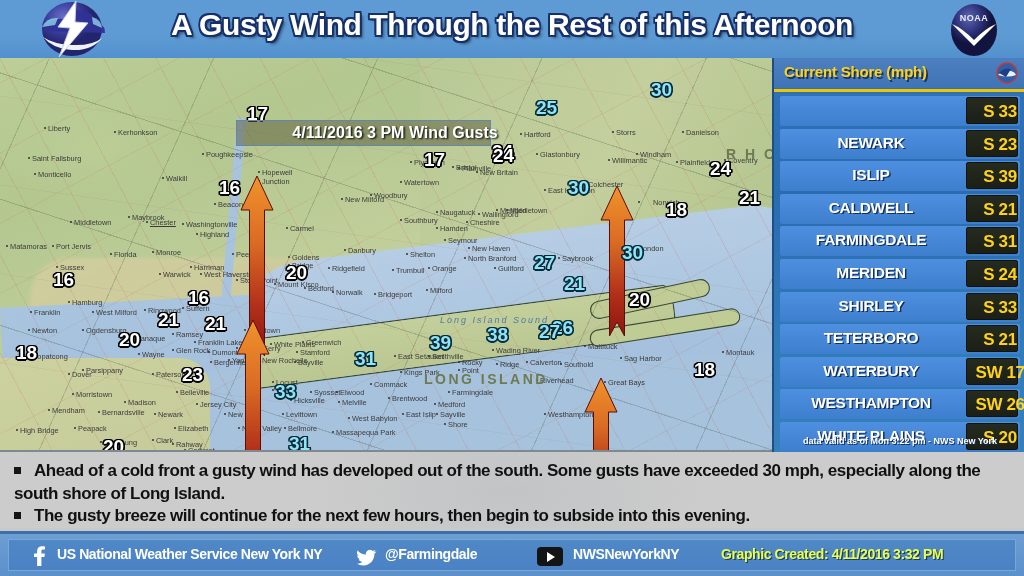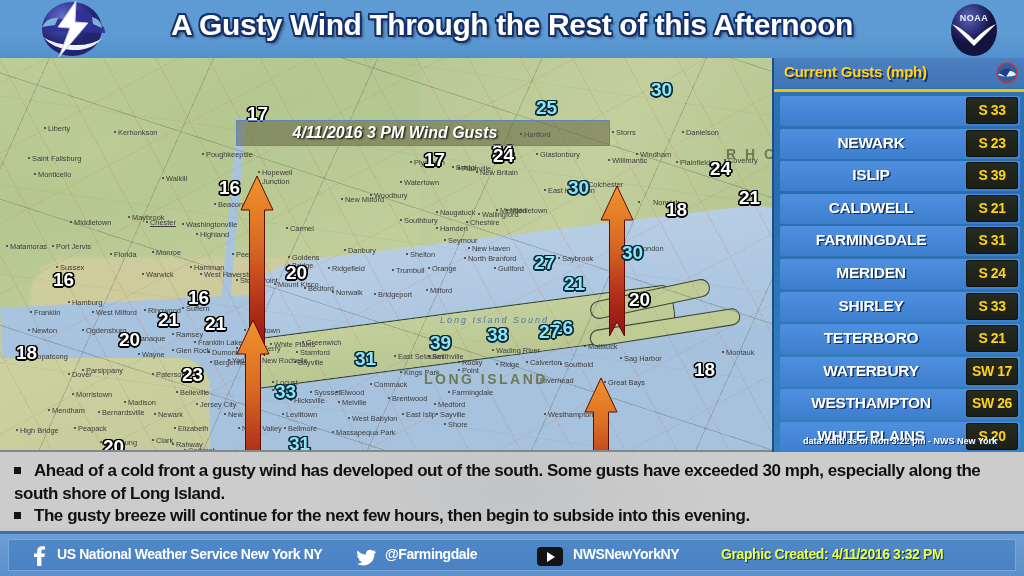--- a/index.html
+++ b/index.html
@@ -79,22 +79,22 @@
   .place{position:absolute;font-size:7.4px;color:#3b3b3b;white-space:nowrap;
     font-family:"Liberation Sans",sans-serif;}
   .place::before{content:"";position:absolute;left:-4px;top:3px;width:2px;height:2px;
     background:#333;border-radius:50%;}
   .water-label{position:absolute;font-size:9px;color:#4f7aa8;font-style:italic;
     letter-spacing:2px;white-space:nowrap;}
   .region-label{position:absolute;font-size:14px;color:#6f7a52;letter-spacing:2.5px;
     white-space:nowrap;font-weight:bold;}
 
   
-  #map-banner{position:absolute;left:236px;top:62px;width:374px;height:26px;
-    background:rgba(92,92,60,.52);border:1.6px solid #5f86b5;box-sizing:border-box;font-style:italic;}
+  #map-banner{position:absolute;left:236px;top:62px;width:255px;height:26px;
+    background:rgba(92,92,60,.52);border:1.6px solid #5f86b5;box-sizing:border-box;}
   #map-banner-text{position:absolute;left:0;top:3px;width:316px;text-align:center;
     font-size:16px;font-weight:bold;color:#fff;
     text-shadow:1.4px 1.4px 2px rgba(0,0,0,.9);}
 
   
   .gust{position:absolute;font-weight:bold;font-size:19px;
     font-family:"Liberation Sans",sans-serif;line-height:1;}
   .gust.w{color:#ffffff;
     text-shadow:-1.4px -1.4px 0 #000,1.4px -1.4px 0 #000,-1.4px 1.4px 0 #000,1.4px 1.4px 0 #000,
       0 -1.5px 0 #000,0 1.5px 0 #000,-1.5px 0 0 #000,1.5px 0 0 #000;}
@@ -118,22 +118,22 @@
   #rows{position:absolute;left:6px;top:38px;width:240px;}
   .row{position:relative;height:30px;margin-bottom:2.6px;
     background:linear-gradient(180deg,#4f8fe0 0%,#3d7ecd 100%);
     border-radius:2px;}
   .row-name{position:absolute;left:0;top:5px;width:182px;text-align:center;
     font-size:15.5px;font-weight:bold;color:#ffffff;letter-spacing:-0.3px;
     text-shadow:1.4px 1.4px 0 #15305a;}
   .row-val{position:absolute;right:2px;top:1px;width:52px;height:27px;
     background:linear-gradient(180deg,#262b20 0%,#1b1f16 100%);
     border:1px solid #10130c;box-sizing:border-box;border-radius:2px;}
-  .row-val span{position:absolute;left:0;top:4px;width:50px;text-align:center;
-    font-size:14px;font-weight:bold;color:#ffd21a;letter-spacing:-0.4px;}
+  .row-val span{position:absolute;left:8px;top:4px;width:50px;text-align:center;
+    font-size:17px;font-weight:bold;color:#ffd21a;letter-spacing:-0.4px;}
   #panel-foot{position:absolute;left:0;bottom:6px;width:252px;text-align:center;
     font-size:9px;font-weight:bold;color:#ffffff;text-shadow:1px 1px 0 #15305a;}
 
   
   #bullets{position:absolute;left:0;top:452px;width:1024px;height:76px;
     background:#cccccc;overflow:hidden;}
   #wm{position:absolute;left:300px;top:-40px;width:420px;height:160px;
     opacity:.10;background:radial-gradient(ellipse at center,#6a7a8a 0%,rgba(204,204,204,0) 68%);}
   .bullet{position:absolute;left:14px;width:998px;font-size:17px;font-weight:bold;
     color:#111;line-height:1.33;letter-spacing:-0.45px;}
@@ -254,21 +254,21 @@
         <div class="place" style="left: 348px; top: 188px;">Danbury</div>
         <div class="place" style="left: 404px; top: 158px;">Southbury</div>
         <div class="place" style="left: 448px; top: 178px;">Seymour</div>
         <div class="place" style="left: 472px; top: 186px;">New Haven</div>
         <div class="place" style="left: 588px; top: 122px;">Colchester</div>
         <div class="place" style="left: 548px; top: 128px;">East Hampton</div>
         <div class="place" style="left: 510px; top: 148px;">Middletown</div>
         <div class="place" style="left: 482px; top: 152px;">Wallingford</div>
         <div class="place" style="left: 642px; top: 140px; padding-left: 11px;">Norwich</div>
         <div class="place" style="left: 60px; top: 205px;">Sussex</div>
-        <div class="place" style="left: 146px; top: 212px;">Warwick</div>
+        <div class="place" style="left: 163px; top: 212px;">Warwick</div>
         <div class="place" style="left: 204px; top: 212px;">West Haverstraw</div>
         <div class="place" style="left: 292px; top: 195px;">Goldens</div>
         <div class="place" style="left: 292px; top: 203px;">Bridge</div>
         <div class="place" style="left: 332px; top: 206px;">Ridgefield</div>
         <div class="place" style="left: 396px; top: 208px;">Trumbull</div>
         <div class="place" style="left: 432px; top: 206px;">Orange</div>
         <div class="place" style="left: 410px; top: 192px;">Shelton</div>
         <div class="place" style="left: 440px; top: 166px;">Hamden</div>
         <div class="place" style="left: 468px; top: 196px;">North Branford</div>
         <div class="place" style="left: 498px; top: 206px;">Guilford</div>
@@ -452,21 +452,21 @@
       </div>
 
     <div id="map-banner">
       <div id="map-banner-text">4/11/2016   3 PM Wind Gusts</div>
     </div>
   </div>
   <div id="map-border"></div>
 
   <div id="panel">
     <div id="panel-head">
-      <div id="panel-title">Current Gusts (mph)</div>
+      <div id="panel-title">Current Shore (mph)</div>
       <svg id="panel-logo" viewBox="0 0 22 22">
         <circle cx="11" cy="11" r="10" fill="#2f5fa8" stroke="#c03a3a" stroke-width="1.4"></circle>
         <path d="M2 13 q6-6 13-4 q4 1 5 4 q-8 3-18 0 z" fill="#eaf1fb"></path>
         <path d="M3 11 q5-6 12-4 l-5 8 z" fill="#1e3f86"></path>
       </svg>
     </div>
     <div id="panel-rule"></div>
     <div id="rows">
         <div class="row">
           <div class="row-val">

